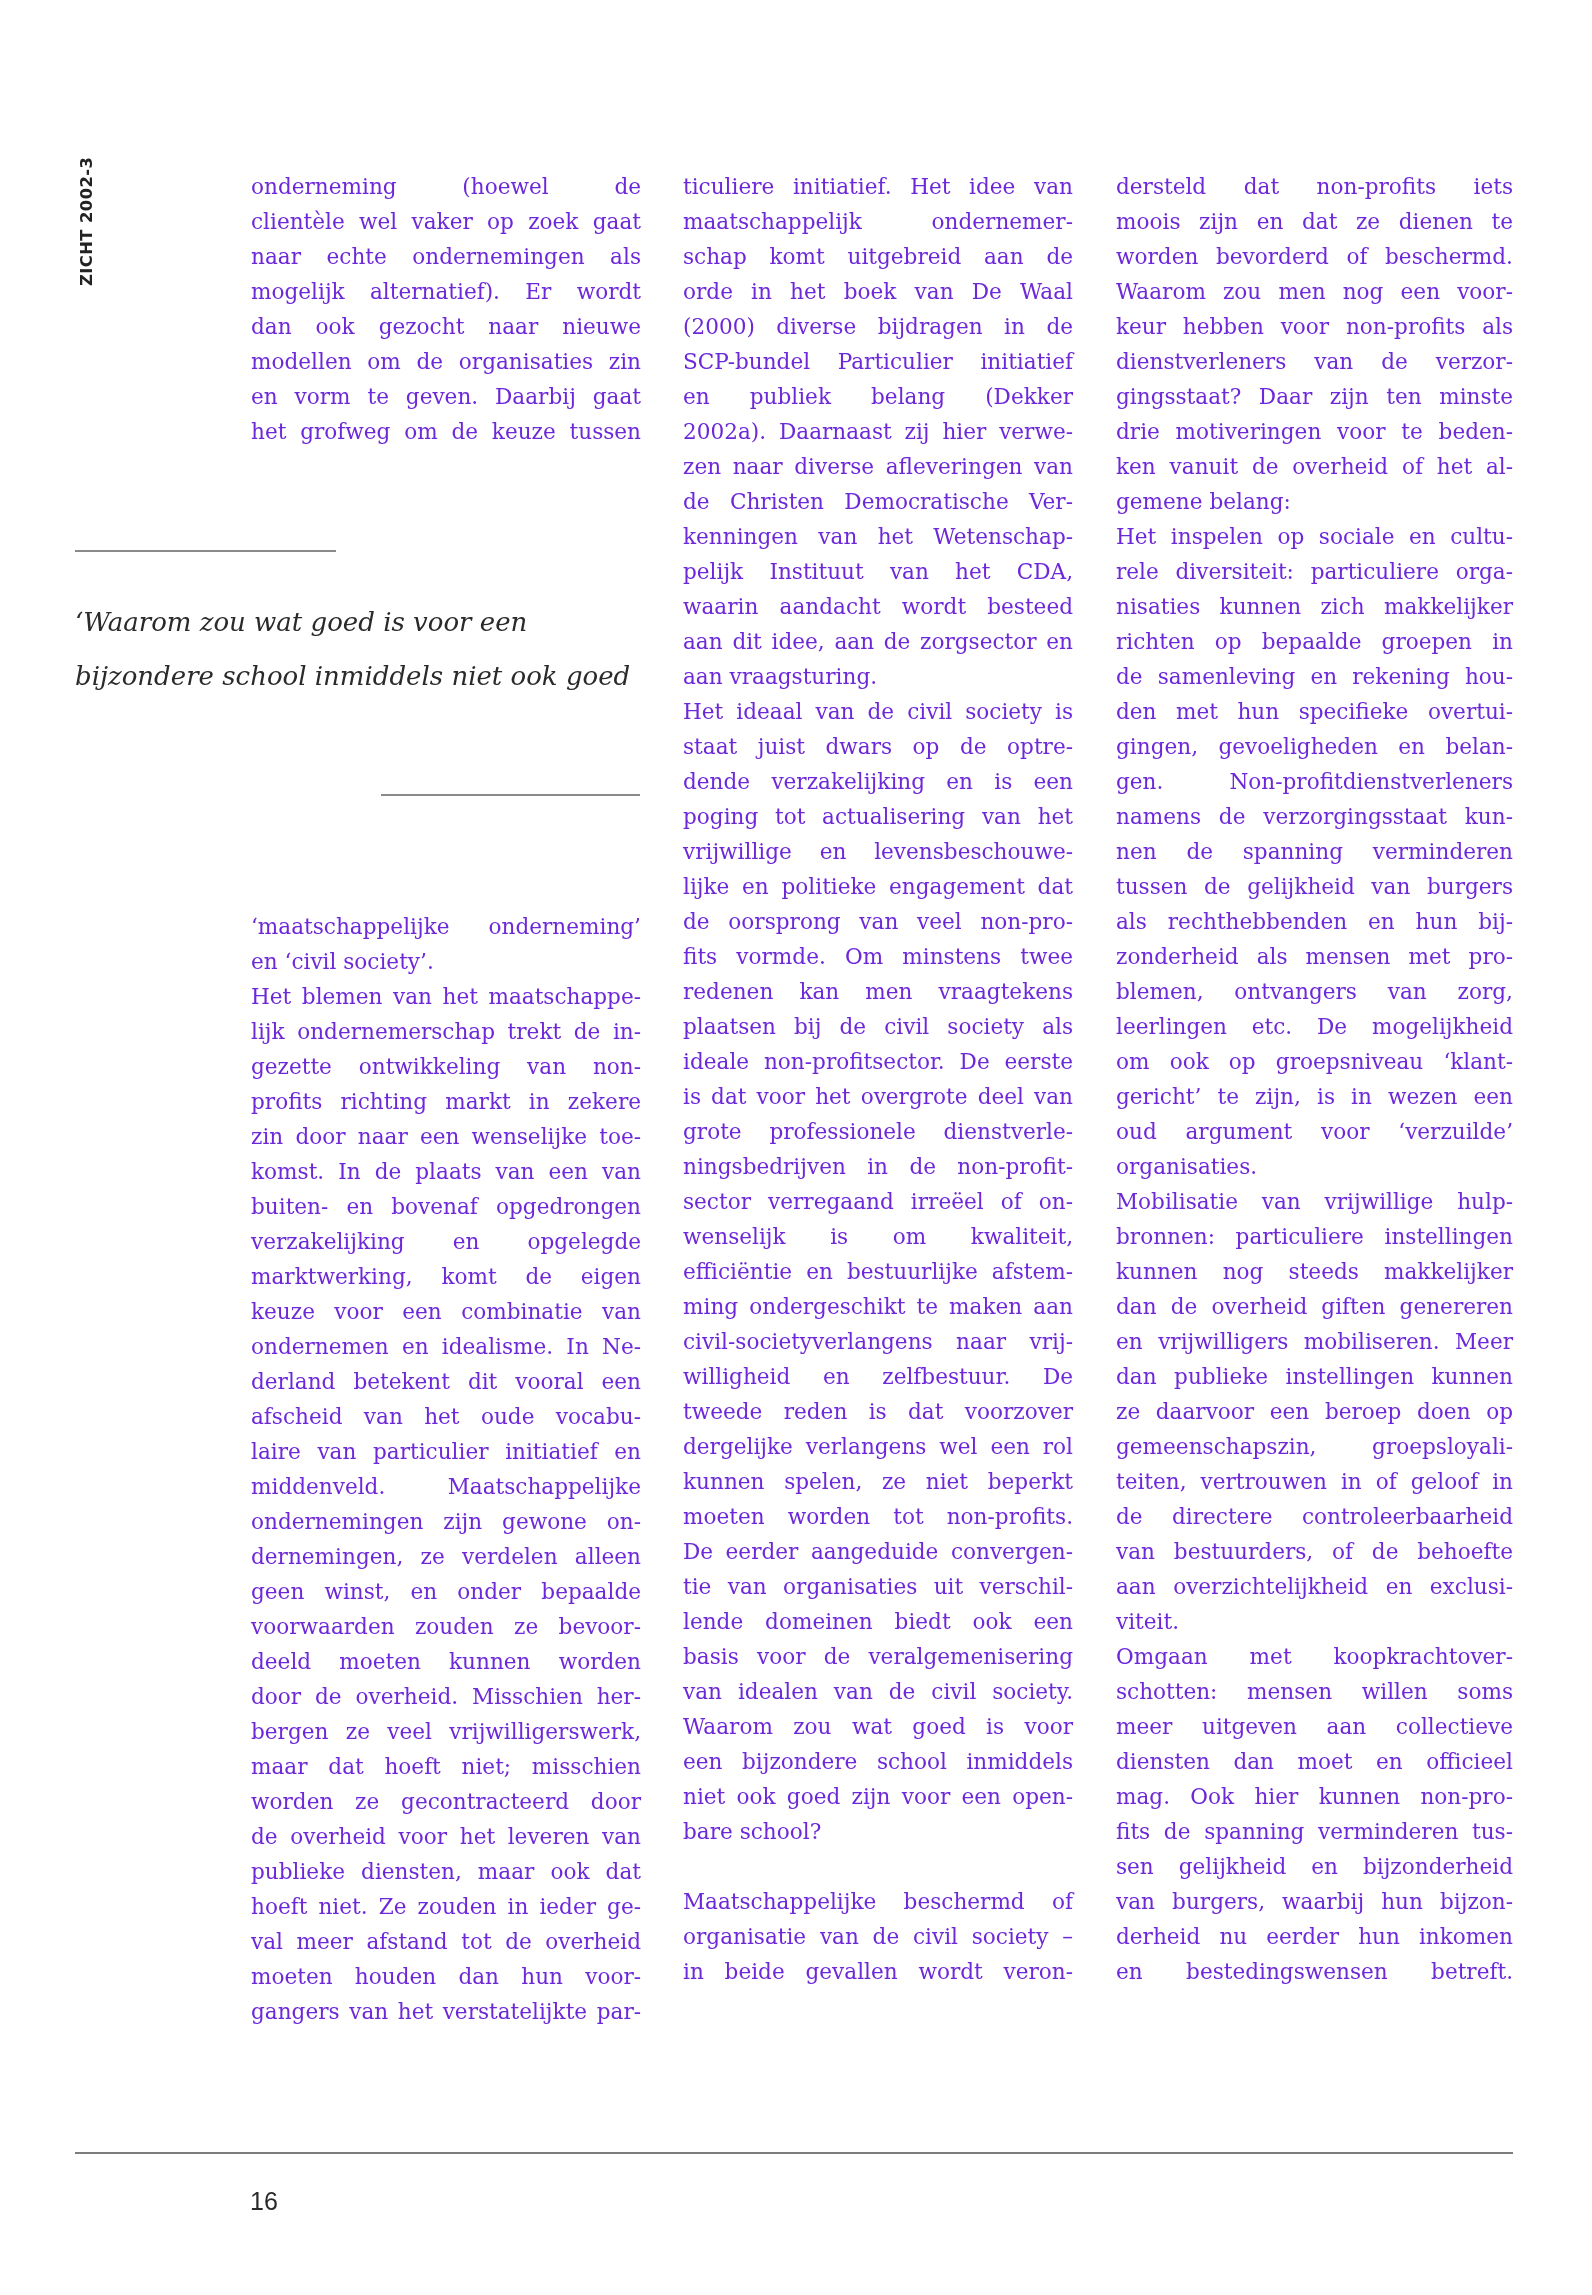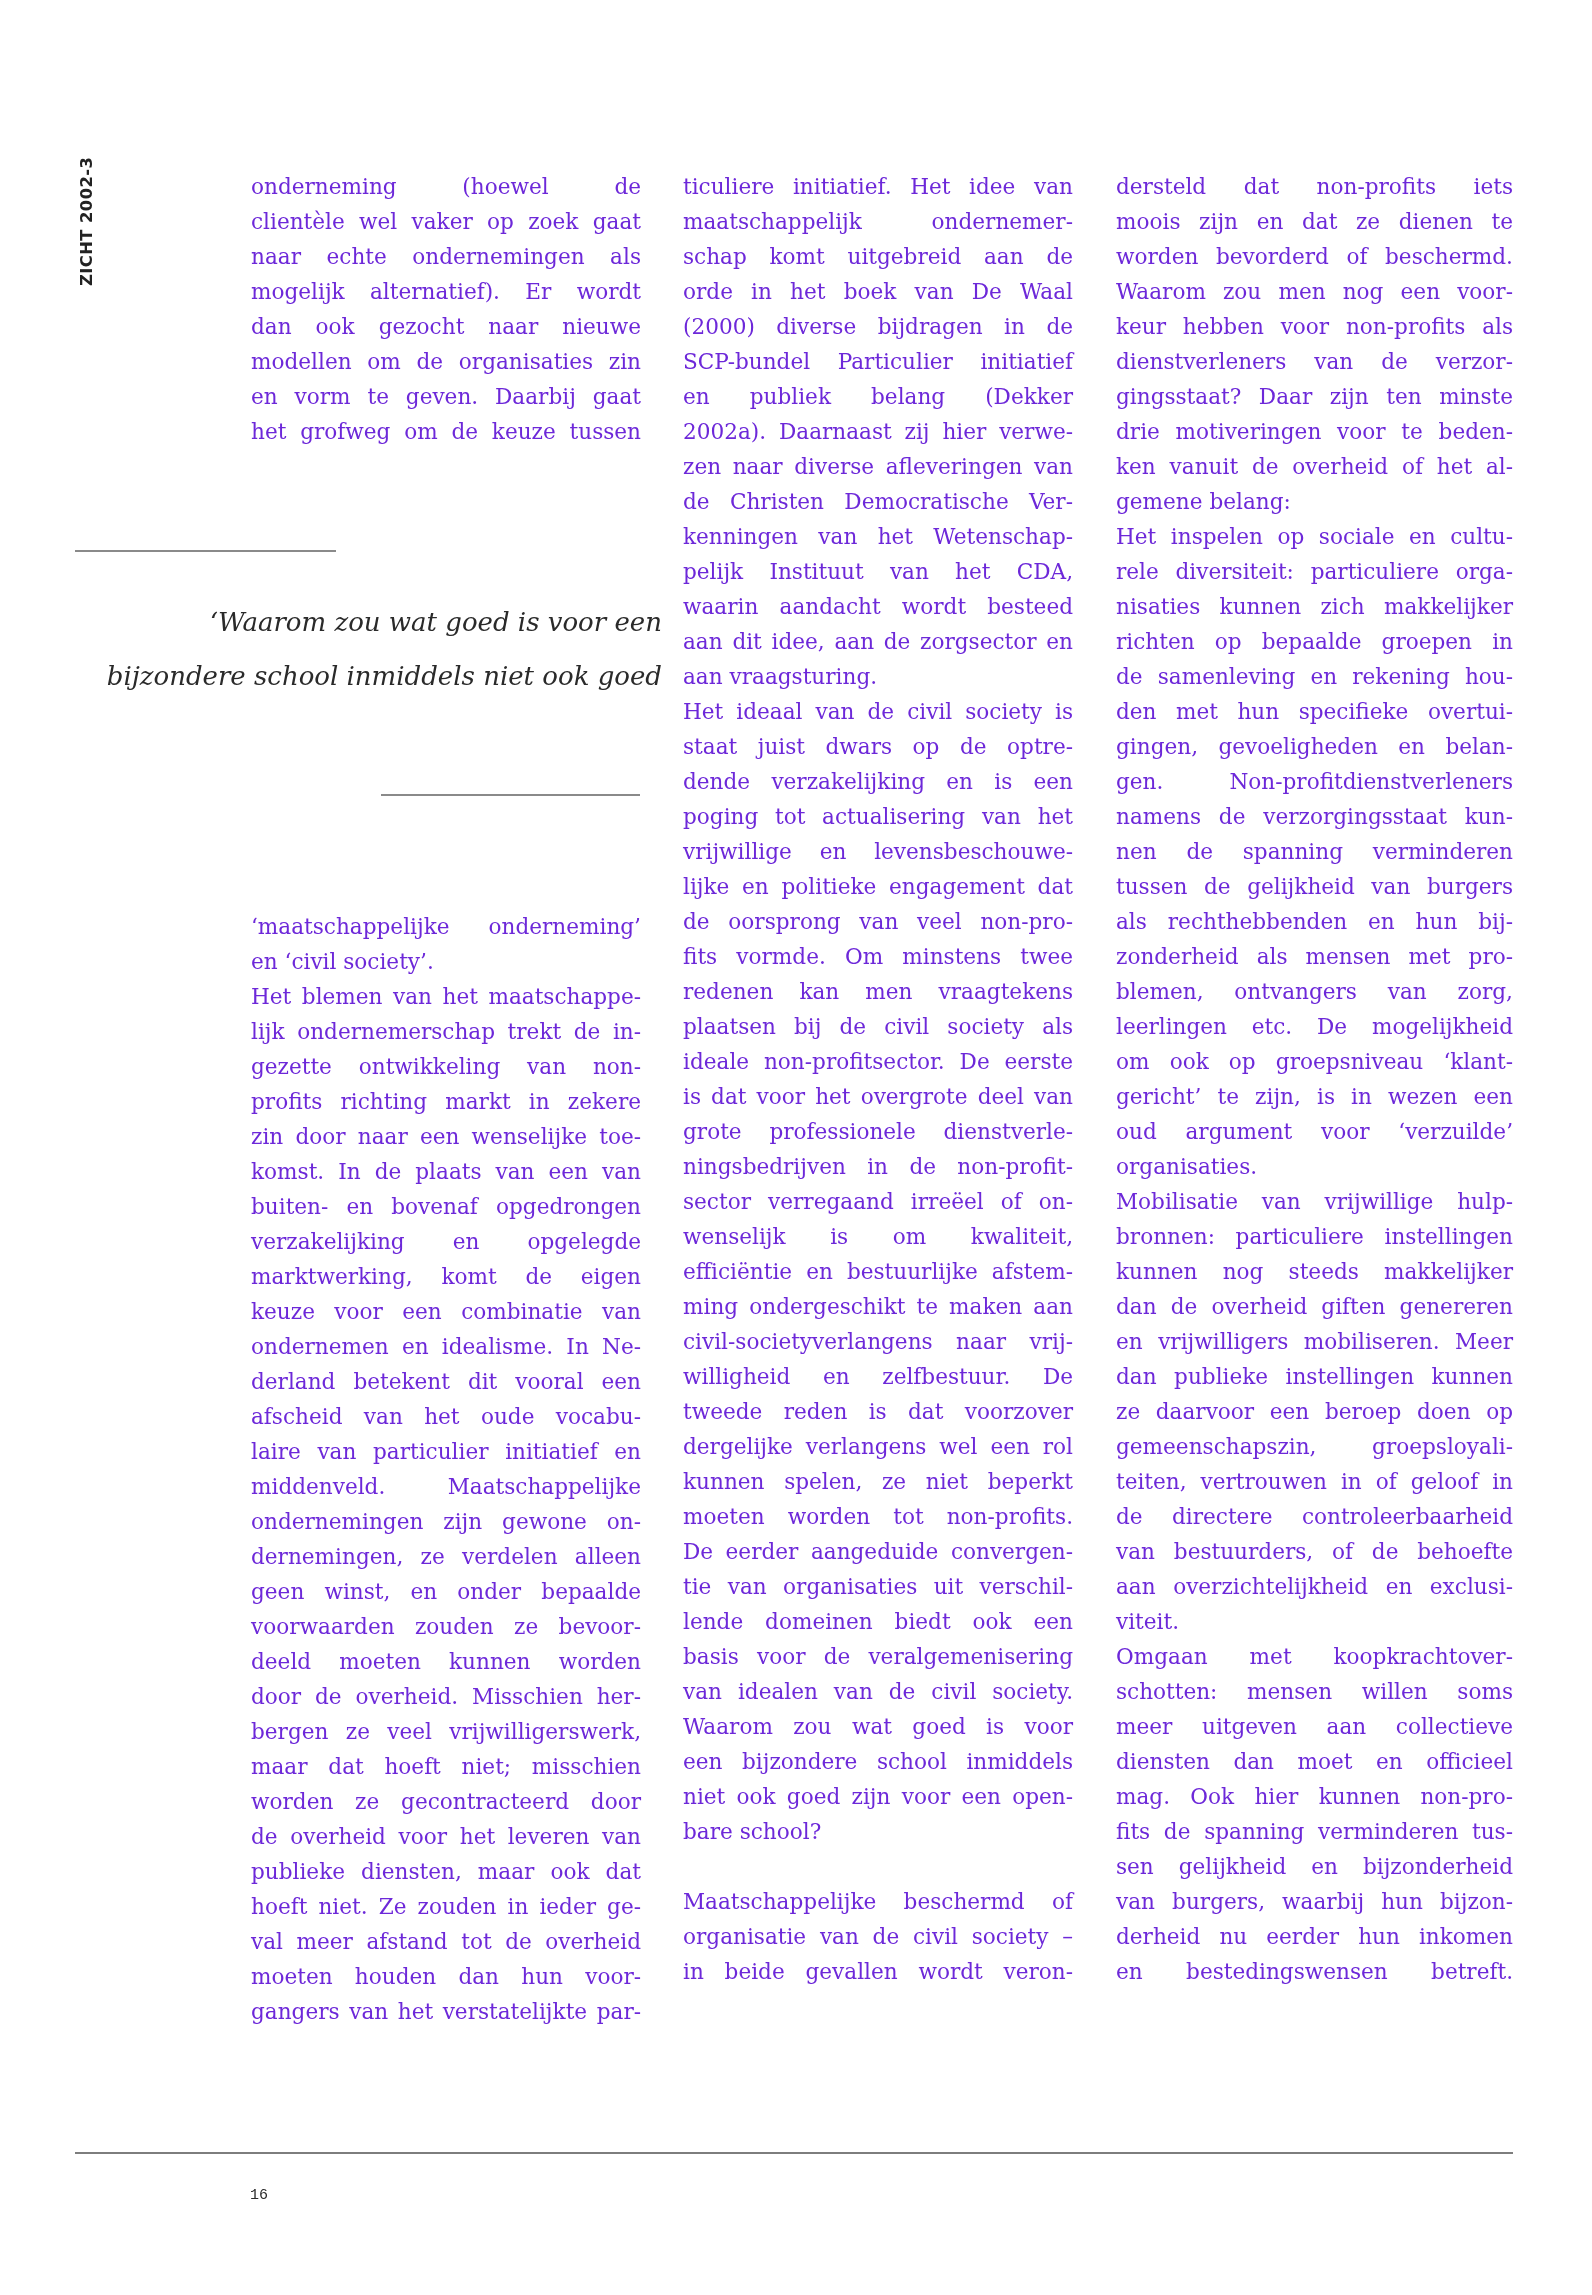--- a/index.html
+++ b/index.html
@@ -29,24 +29,24 @@
   #col-d { left: 1116px; top: 169px; width: 397px; }
   .rule { position: absolute; height: 1.7px; background: #8a8a8a; }
   #rule-pull-top { left: 75px; top: 550px; width: 261px; }
   #rule-pull-bottom { left: 381px; top: 794px; width: 259px; }
   #rule-footer { left: 75px; top: 2152px; width: 1438px; background: #7d7d7d; }
   .pullquote {
     position: absolute; left: 75px; top: 595px; width: 587px;
     font-family: "DejaVu Serif", serif; font-style: italic;
     font-size: 26px; color: #2a2a2a;
   }
-  .pullquote .pq-line { height: 54px; line-height: 54px; white-space: nowrap; text-align: right; }
+  .pullquote .pq-line { height: 54px; line-height: 54px; white-space: nowrap; }
   .page-number {
     position: absolute; left: 250px; top: 2187px;
-    font-family: Liberation Mono, monospace; font-size: 15px; color: #2a2a2a;
+    font-family: Liberation Sans, sans-serif; font-size: 25px; color: #2a2a2a;
   }
 </style>
 </head>
 <body>
 
 <div class="running-head">ZICHT 2002-3</div>
 
 <div class="col" id="col-a">
     <div class="line">onderneming (hoewel de</div>
     <div class="line">clientèle wel vaker op zoek gaat</div>

